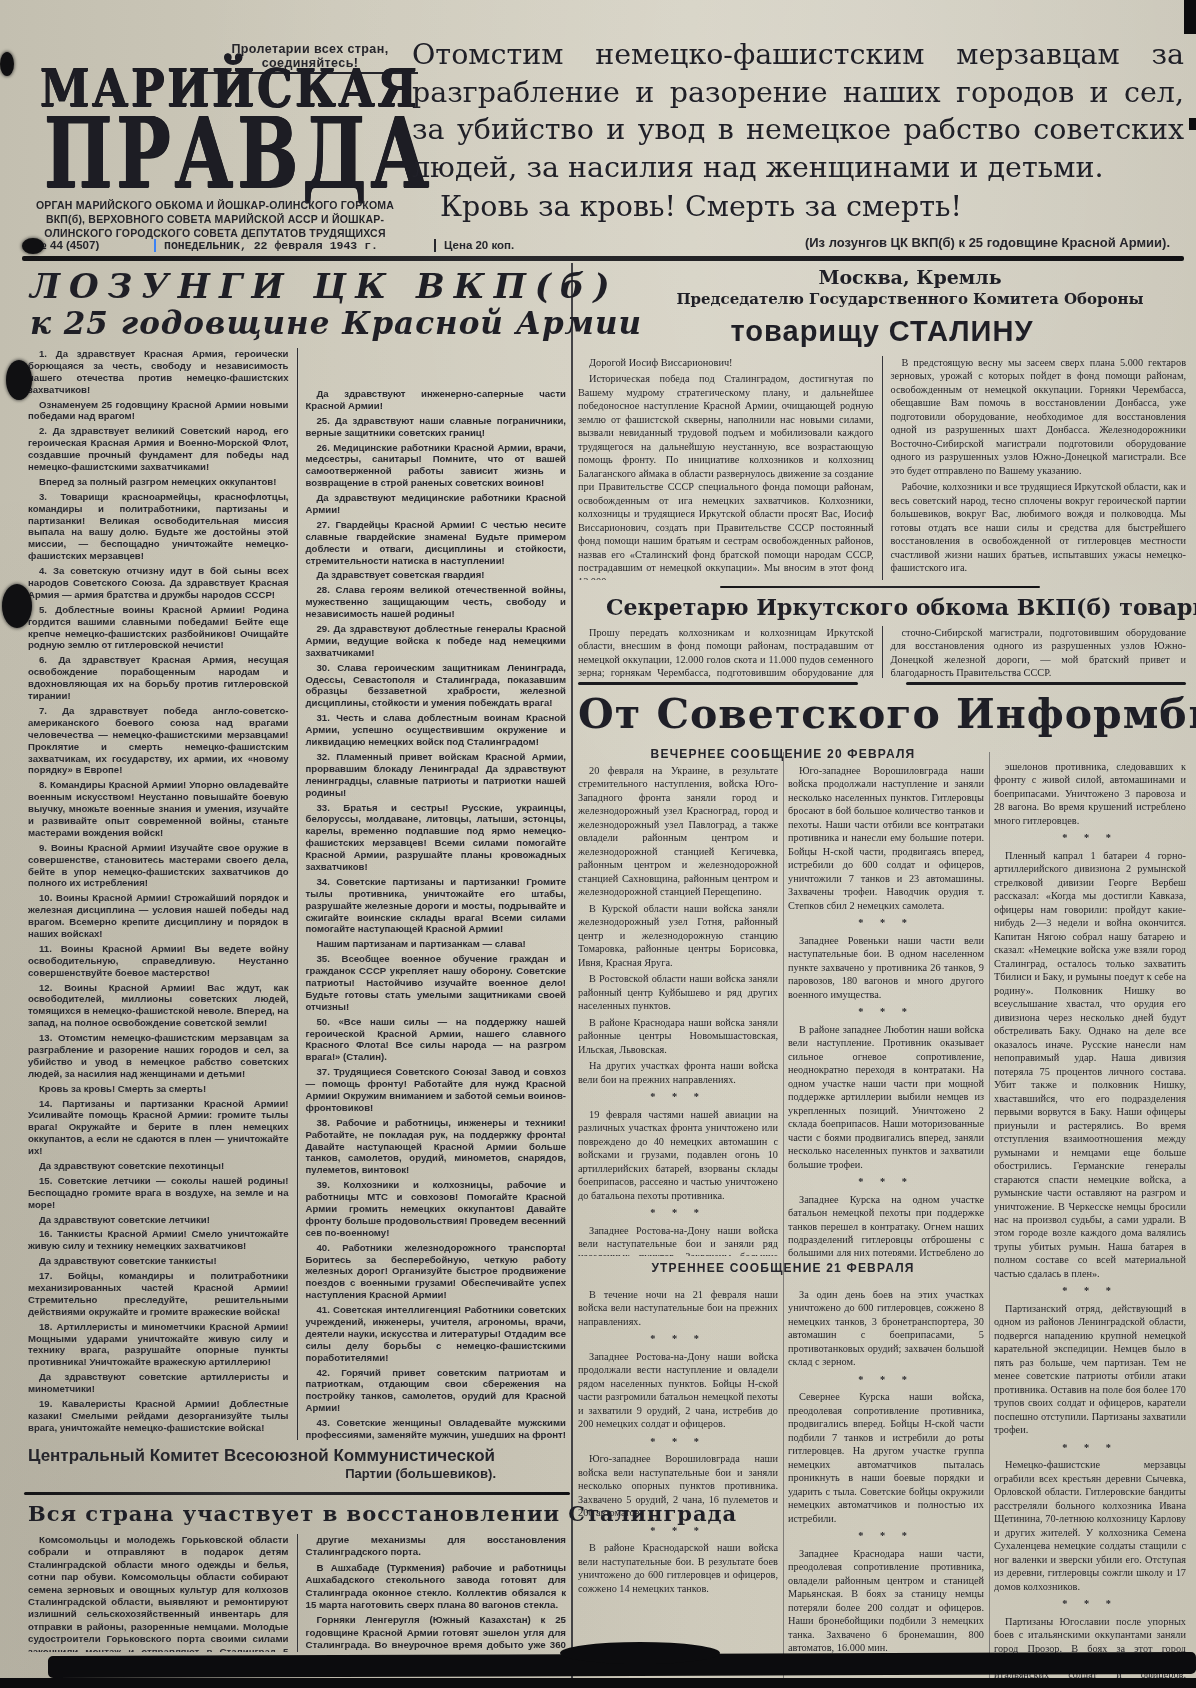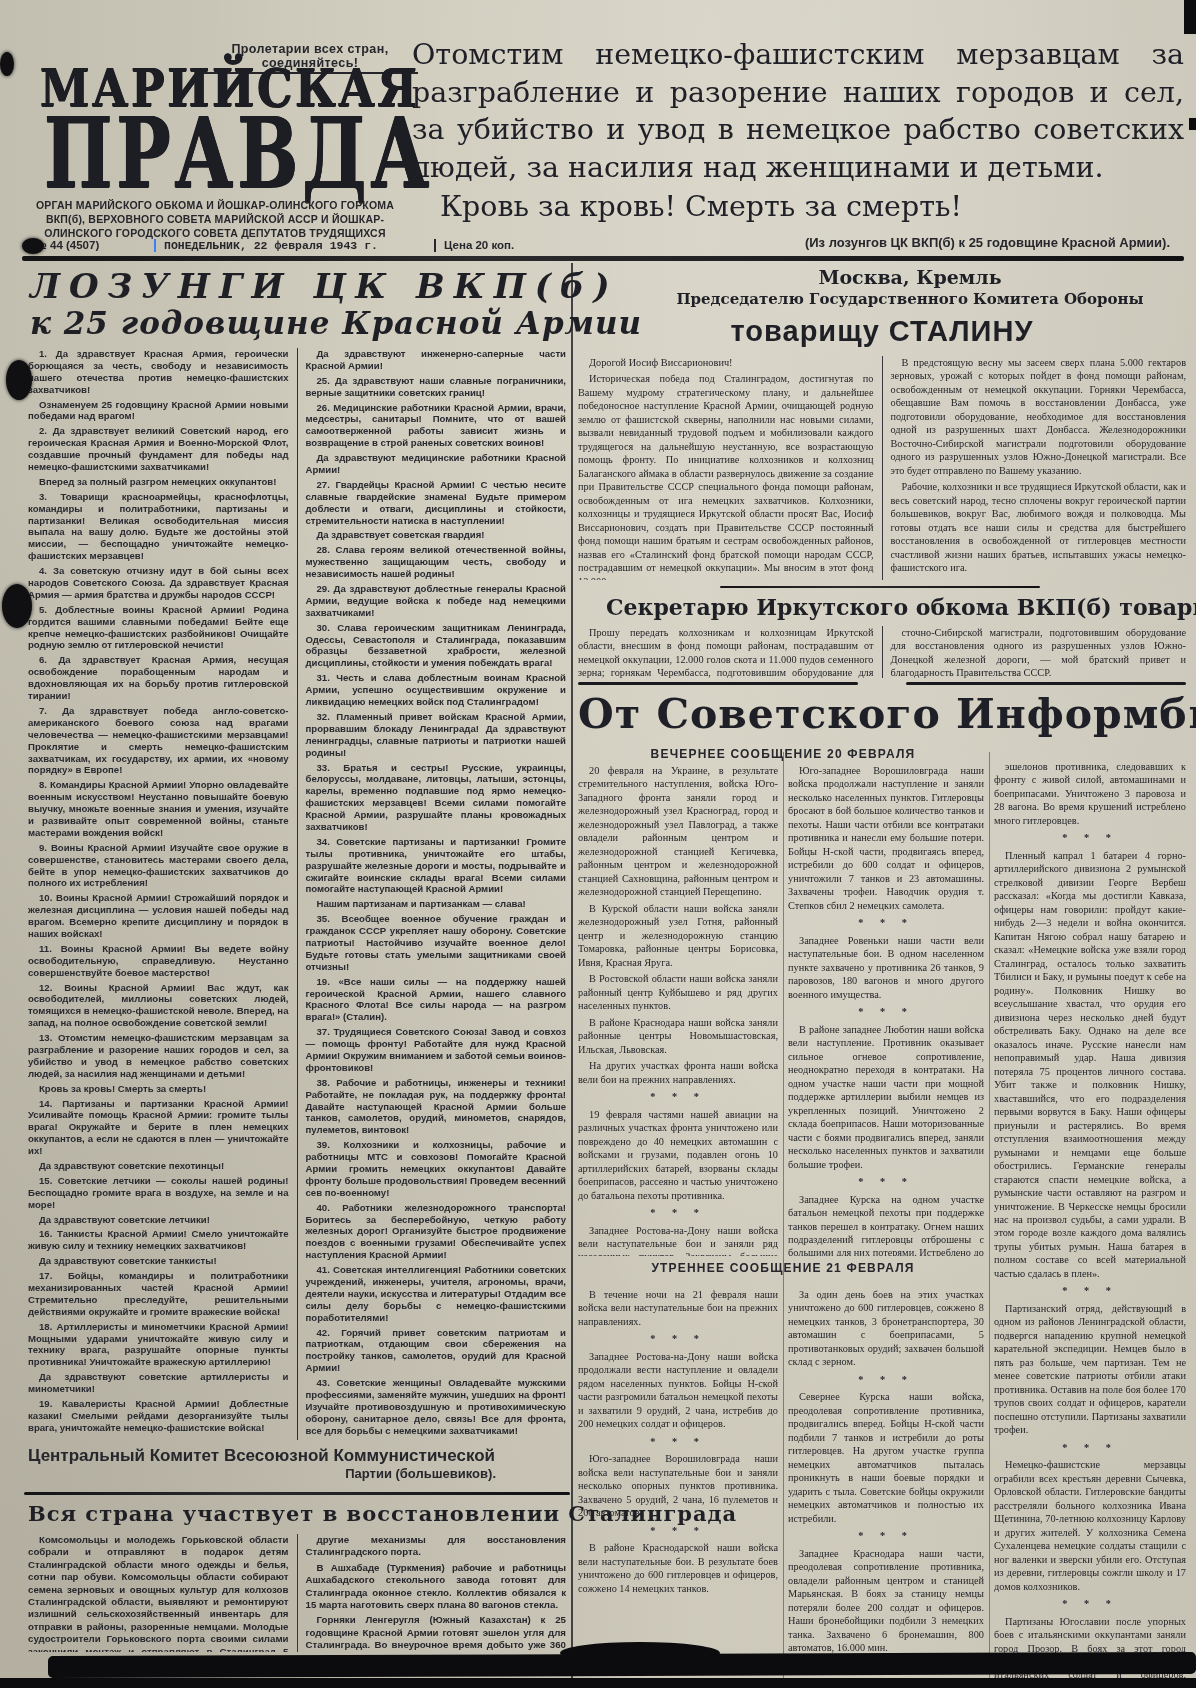--- a/index.html
+++ b/index.html
@@ -36,21 +36,21 @@
   .banner-a{font-size:13px;font-weight:bold;text-align:right;padding-right:14px;margin-top:12px;}
   
   .loz-h1{font-family:"DejaVu Serif",serif;font-style:italic;font-weight:bold;font-size:34px;
           letter-spacing:9px;text-align:center;white-space:nowrap;}
   .loz-h2{font-family:"DejaVu Serif",serif;font-style:italic;font-weight:bold;font-size:31px;
           letter-spacing:1px;text-align:center;white-space:nowrap;}
   .cols{display:flex;}
   .col{overflow:hidden;text-align:justify;}
   .loz-cols .col{width:50%;font-size:9.6px;font-weight:bold;line-height:1.24;color:#2a2a31;}
   .loz-cols .col:first-child{border-right:1.5px solid #2e2e35;padding-right:8px;}
-  .loz-cols .col:last-child{padding-left:8px;}
+  .loz-cols .col:last-child{padding-left:8px;margin-top:40px;}
   .col p{margin:0 0 3px 0;text-indent:11px;}
   .stars{text-align:center !important;text-indent:0 !important;letter-spacing:7px;font-weight:bold;margin:4px 0 !important;}
   .sig1{font-size:17px;font-weight:bold;}
   .sig2{font-size:13px;font-weight:bold;text-align:right;padding-right:70px;}
   
   .serifh{font-family:"DejaVu Serif",serif;font-weight:bold;text-align:center;white-space:nowrap;margin-left:28px;}
   .stalin-h{font-size:29px;font-weight:bold;letter-spacing:1px;text-align:center;}
   .body-serif{font-family:"Liberation Serif",serif;font-size:10.3px;line-height:1.31;color:#26262b;}
   .letter-cols .col{width:50%;}
   .letter-cols .col:first-child{border-right:1px solid #35353b;padding-right:8px;}
@@ -129,21 +129,21 @@
       <p>Да здравствует советская гвардия!</p>
       <p>28. Слава героям великой отечественной войны, мужественно защищающим честь, свободу и независимость нашей родины!</p>
       <p>29. Да здравствуют доблестные генералы Красной Армии, ведущие войска к победе над немецкими захватчиками!</p>
       <p>30. Слава героическим защитникам Ленинграда, Одессы, Севастополя и Сталинграда, показавшим образцы беззаветной храбрости, железной дисциплины, стойкости и умения побеждать врага!</p>
       <p>31. Честь и слава доблестным воинам Красной Армии, успешно осуществившим окружение и ликвидацию немецких войск под Сталинградом!</p>
       <p>32. Пламенный привет войскам Красной Армии, прорвавшим блокаду Ленинграда! Да здравствуют ленинградцы, славные патриоты и патриотки нашей родины!</p>
       <p>33. Братья и сестры! Русские, украинцы, белоруссы, молдаване, литовцы, латыши, эстонцы, карелы, временно подпавшие под ярмо немецко-фашистских мерзавцев! Всеми силами помогайте Красной Армии, разрушайте планы кровожадных захватчиков!</p>
       <p>34. Советские партизаны и партизанки! Громите тылы противника, уничтожайте его штабы, разрушайте железные дороги и мосты, подрывайте и сжигайте воинские склады врага! Всеми силами помогайте наступающей Красной Армии!</p>
       <p>Нашим партизанам и партизанкам — слава!</p>
       <p>35. Всеобщее военное обучение граждан и гражданок СССР укрепляет нашу оборону. Советские патриоты! Настойчиво изучайте военное дело! Будьте готовы стать умелыми защитниками своей отчизны!</p>
-      <p>19. «Все наши силы — на поддержку нашей героической Красной Армии, нашего славного Красного Флота! Все силы народа — на разгром врага!» (Сталин).</p>
+      <p>50. «Все наши силы — на поддержку нашей героической Красной Армии, нашего славного Красного Флота! Все силы народа — на разгром врага!» (Сталин).</p>
       <p>37. Трудящиеся Советского Союза! Завод и совхоз — помощь фронту! Работайте для нужд Красной Армии! Окружим вниманием и заботой семьи воинов-фронтовиков!</p>
       <p>38. Рабочие и работницы, инженеры и техники! Работайте, не покладая рук, на поддержку фронта! Давайте наступающей Красной Армии больше танков, самолетов, орудий, минометов, снарядов, пулеметов, винтовок!</p>
       <p>39. Колхозники и колхозницы, рабочие и работницы МТС и совхозов! Помогайте Красной Армии громить немецких оккупантов! Давайте фронту больше продовольствия! Проведем весенний сев по-военному!</p>
       <p>40. Работники железнодорожного транспорта! Боритесь за бесперебойную, четкую работу железных дорог! Организуйте быстрое продвижение поездов с военными грузами! Обеспечивайте успех наступления Красной Армии!</p>
       <p>41. Советская интеллигенция! Работники советских учреждений, инженеры, учителя, агрономы, врачи, деятели науки, искусства и литературы! Отдадим все силы делу борьбы с немецко-фашистскими поработителями!</p>
       <p>42. Горячий привет советским патриотам и патриоткам, отдающим свои сбережения на постройку танков, самолетов, орудий для Красной Армии!</p>
       <p>43. Советские женщины! Овладевайте мужскими профессиями, заменяйте мужчин, ушедших на фронт! Изучайте противовоздушную и противохимическую оборону, санитарное дело, связь! Все для фронта, все для борьбы с немецкими захватчиками!</p>
       <p>44. Советские юноши и девушки! Самоотверженно трудитесь на помощь фронту, овладевайте техникой производства, показывайте образцы трудовой дисциплины, готовьтесь стать умелыми воинами!</p>
     </div>
 </div>

